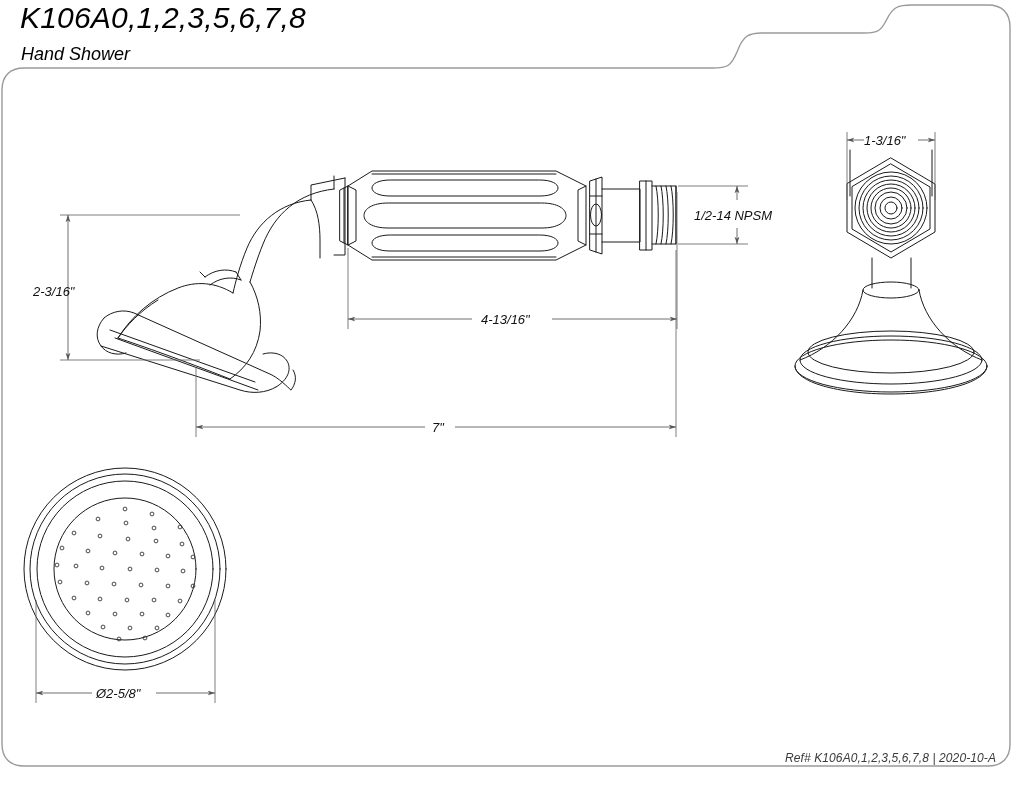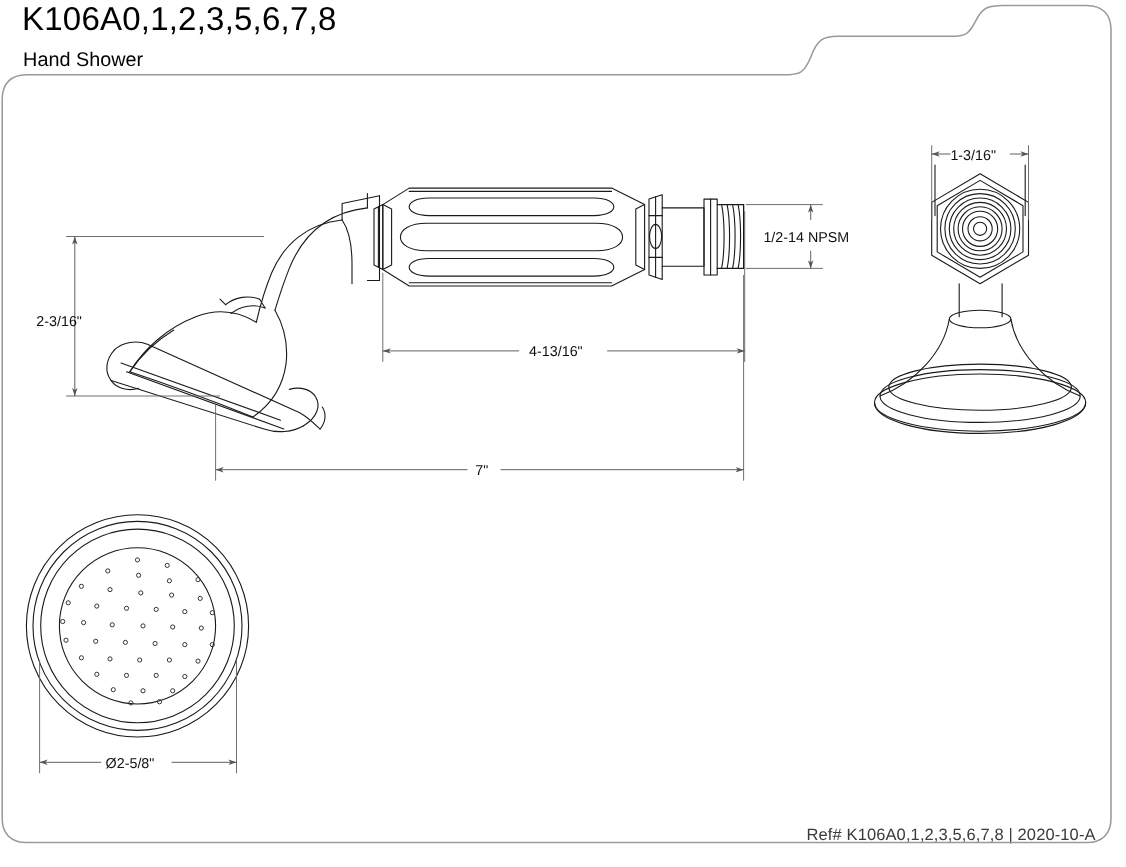--- a/index.html
+++ b/index.html
@@ -1,22 +1,22 @@
 <!DOCTYPE html>
 <html><head>
 <meta charset="utf-8">
 <style>
   html,body{margin:0;padding:0;background:#fff;}
   body{width:1024px;height:788px;overflow:hidden;
        font-family:"Liberation Sans","DejaVu Sans",sans-serif;color:#000;}
-  #sheet{position:relative;width:1024px;height:788px;}
+  #sheet{position:relative;width:1024px;height:788px;font-style:italic;}
   #title{position:absolute;left:20px;top:2px;font-size:30px;letter-spacing:.2px;
          font-weight:400;line-height:1.08;white-space:nowrap;}
   #subtitle{position:absolute;left:21px;top:44px;font-size:18px;font-weight:400;}
-  #footer{position:absolute;right:28px;top:751px;font-size:15px;color:#3a3a3a;
+  #footer{position:absolute;right:28px;top:751px;font-size:12px;color:#3a3a3a;
           white-space:nowrap;letter-spacing:.1px;}
   svg{position:absolute;left:0;top:0;}
   .ln{fill:none;stroke:#1a1a1a;stroke-width:1;stroke-linejoin:round;stroke-linecap:round;}
   .dim{fill:none;stroke:#555;stroke-width:.85;}
   .ext{fill:none;stroke:#666;stroke-width:.85;}
   .border{fill:none;stroke:#9a9a9a;stroke-width:1.4;}
   .dimtxt{font-family:"Liberation Sans","DejaVu Sans",sans-serif;font-size:13px;fill:#111;}
   .hole{fill:none;stroke:#333;stroke-width:.9;}
 </style>
 </head>

